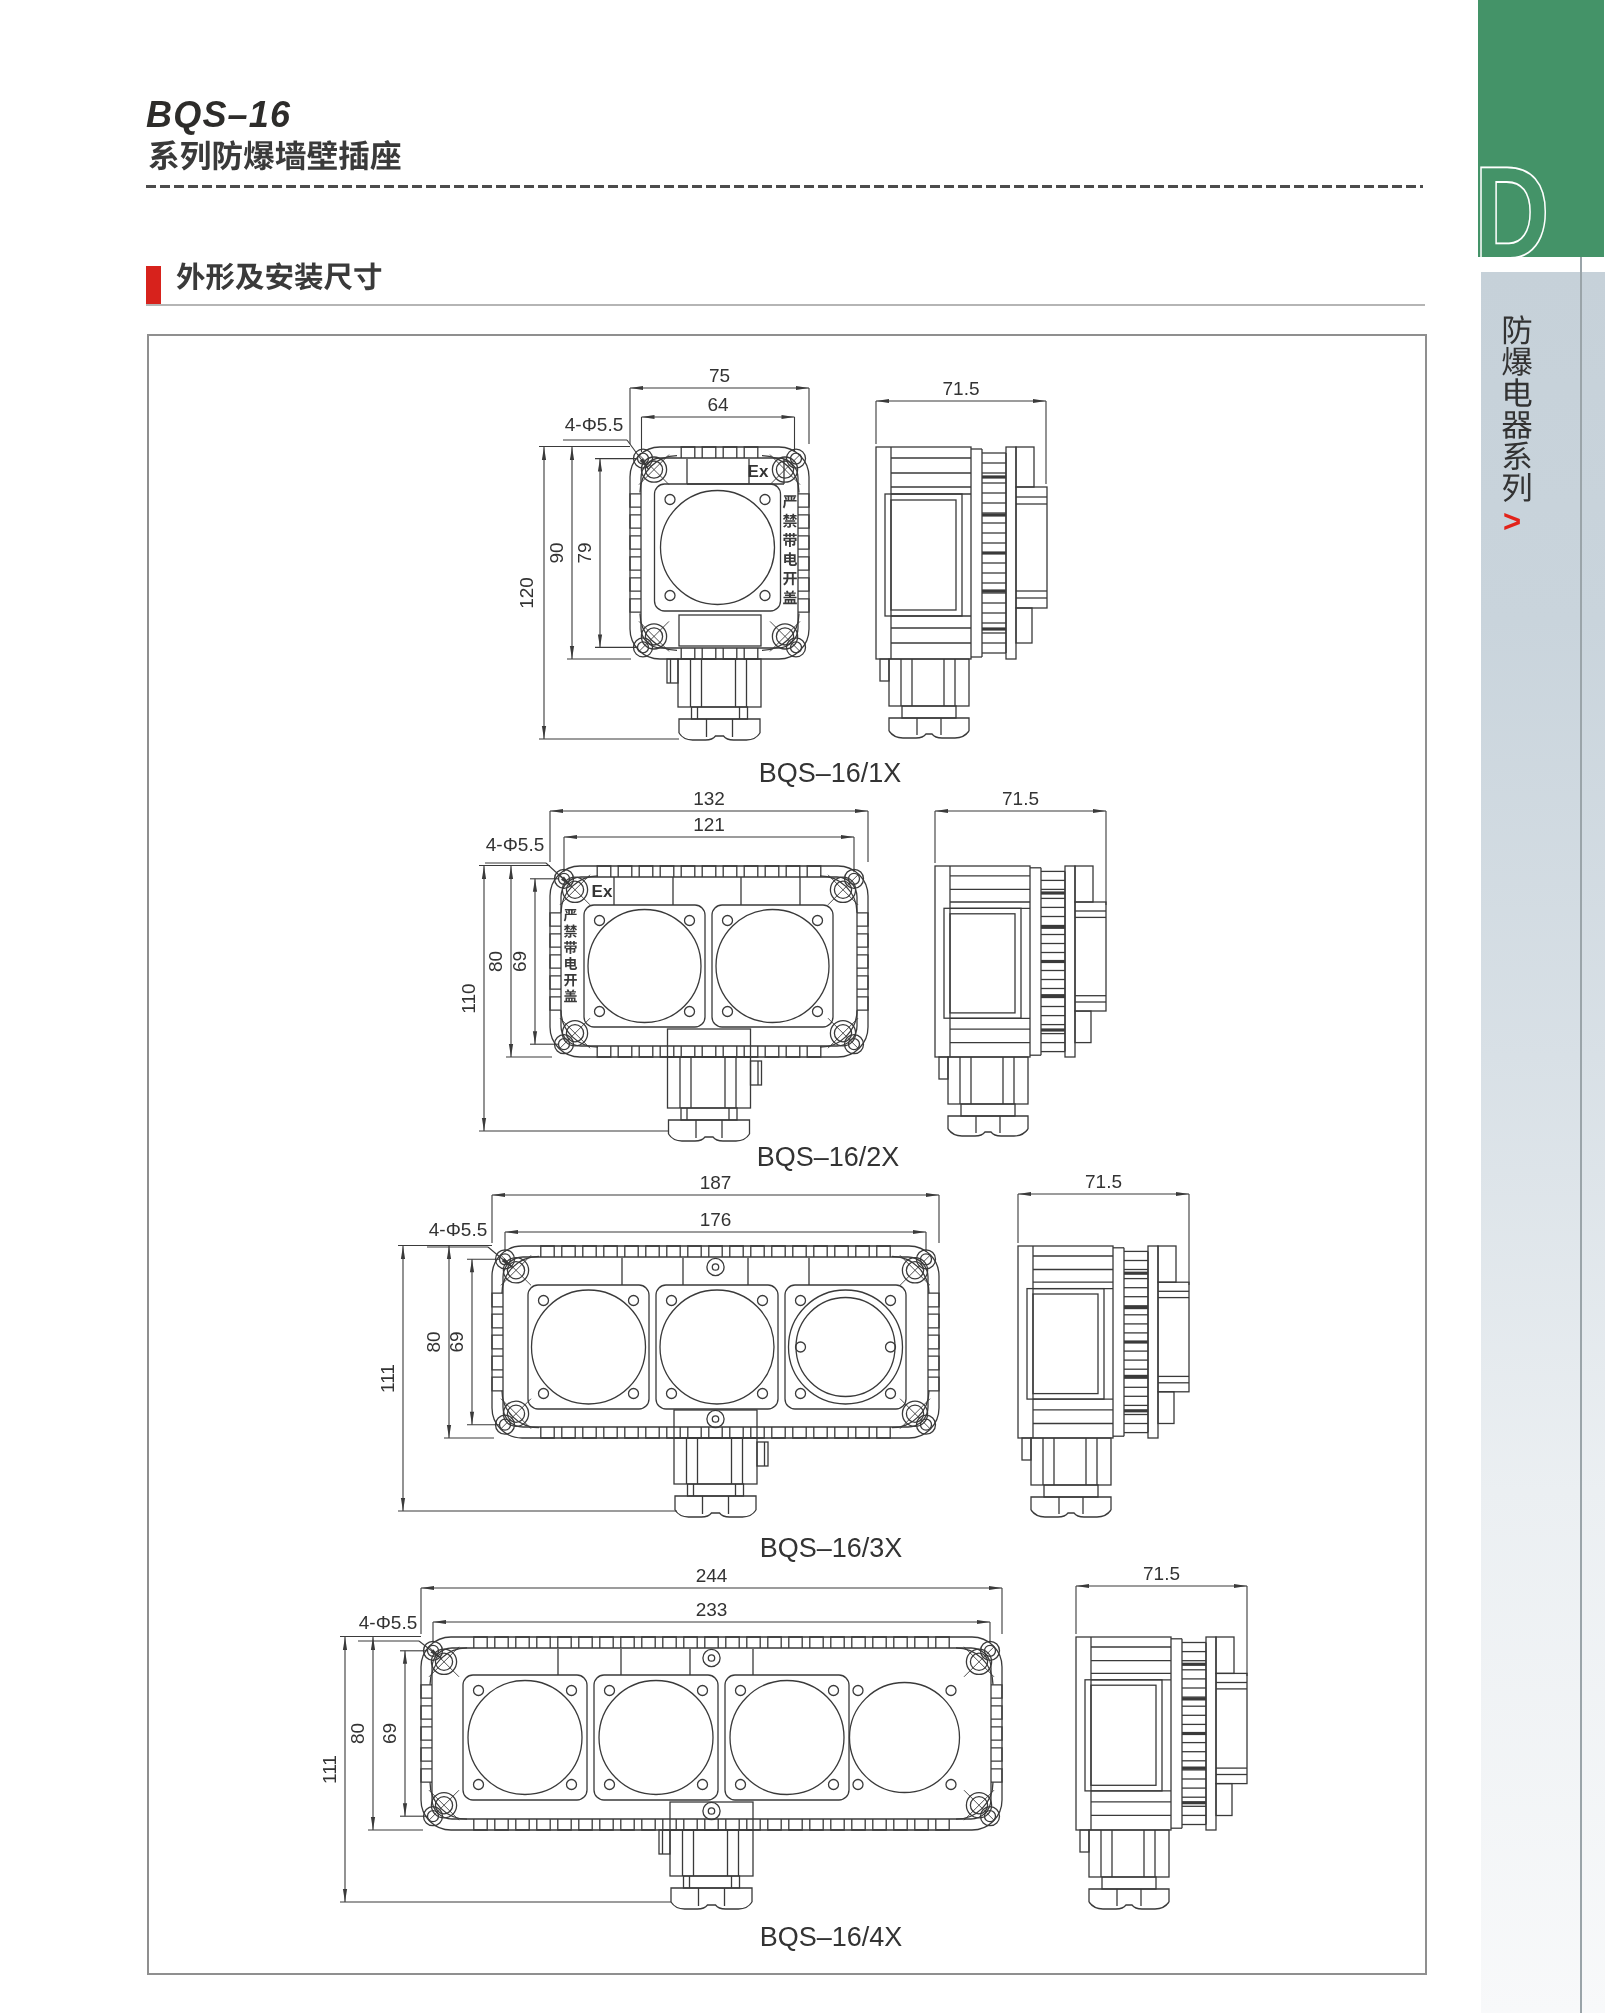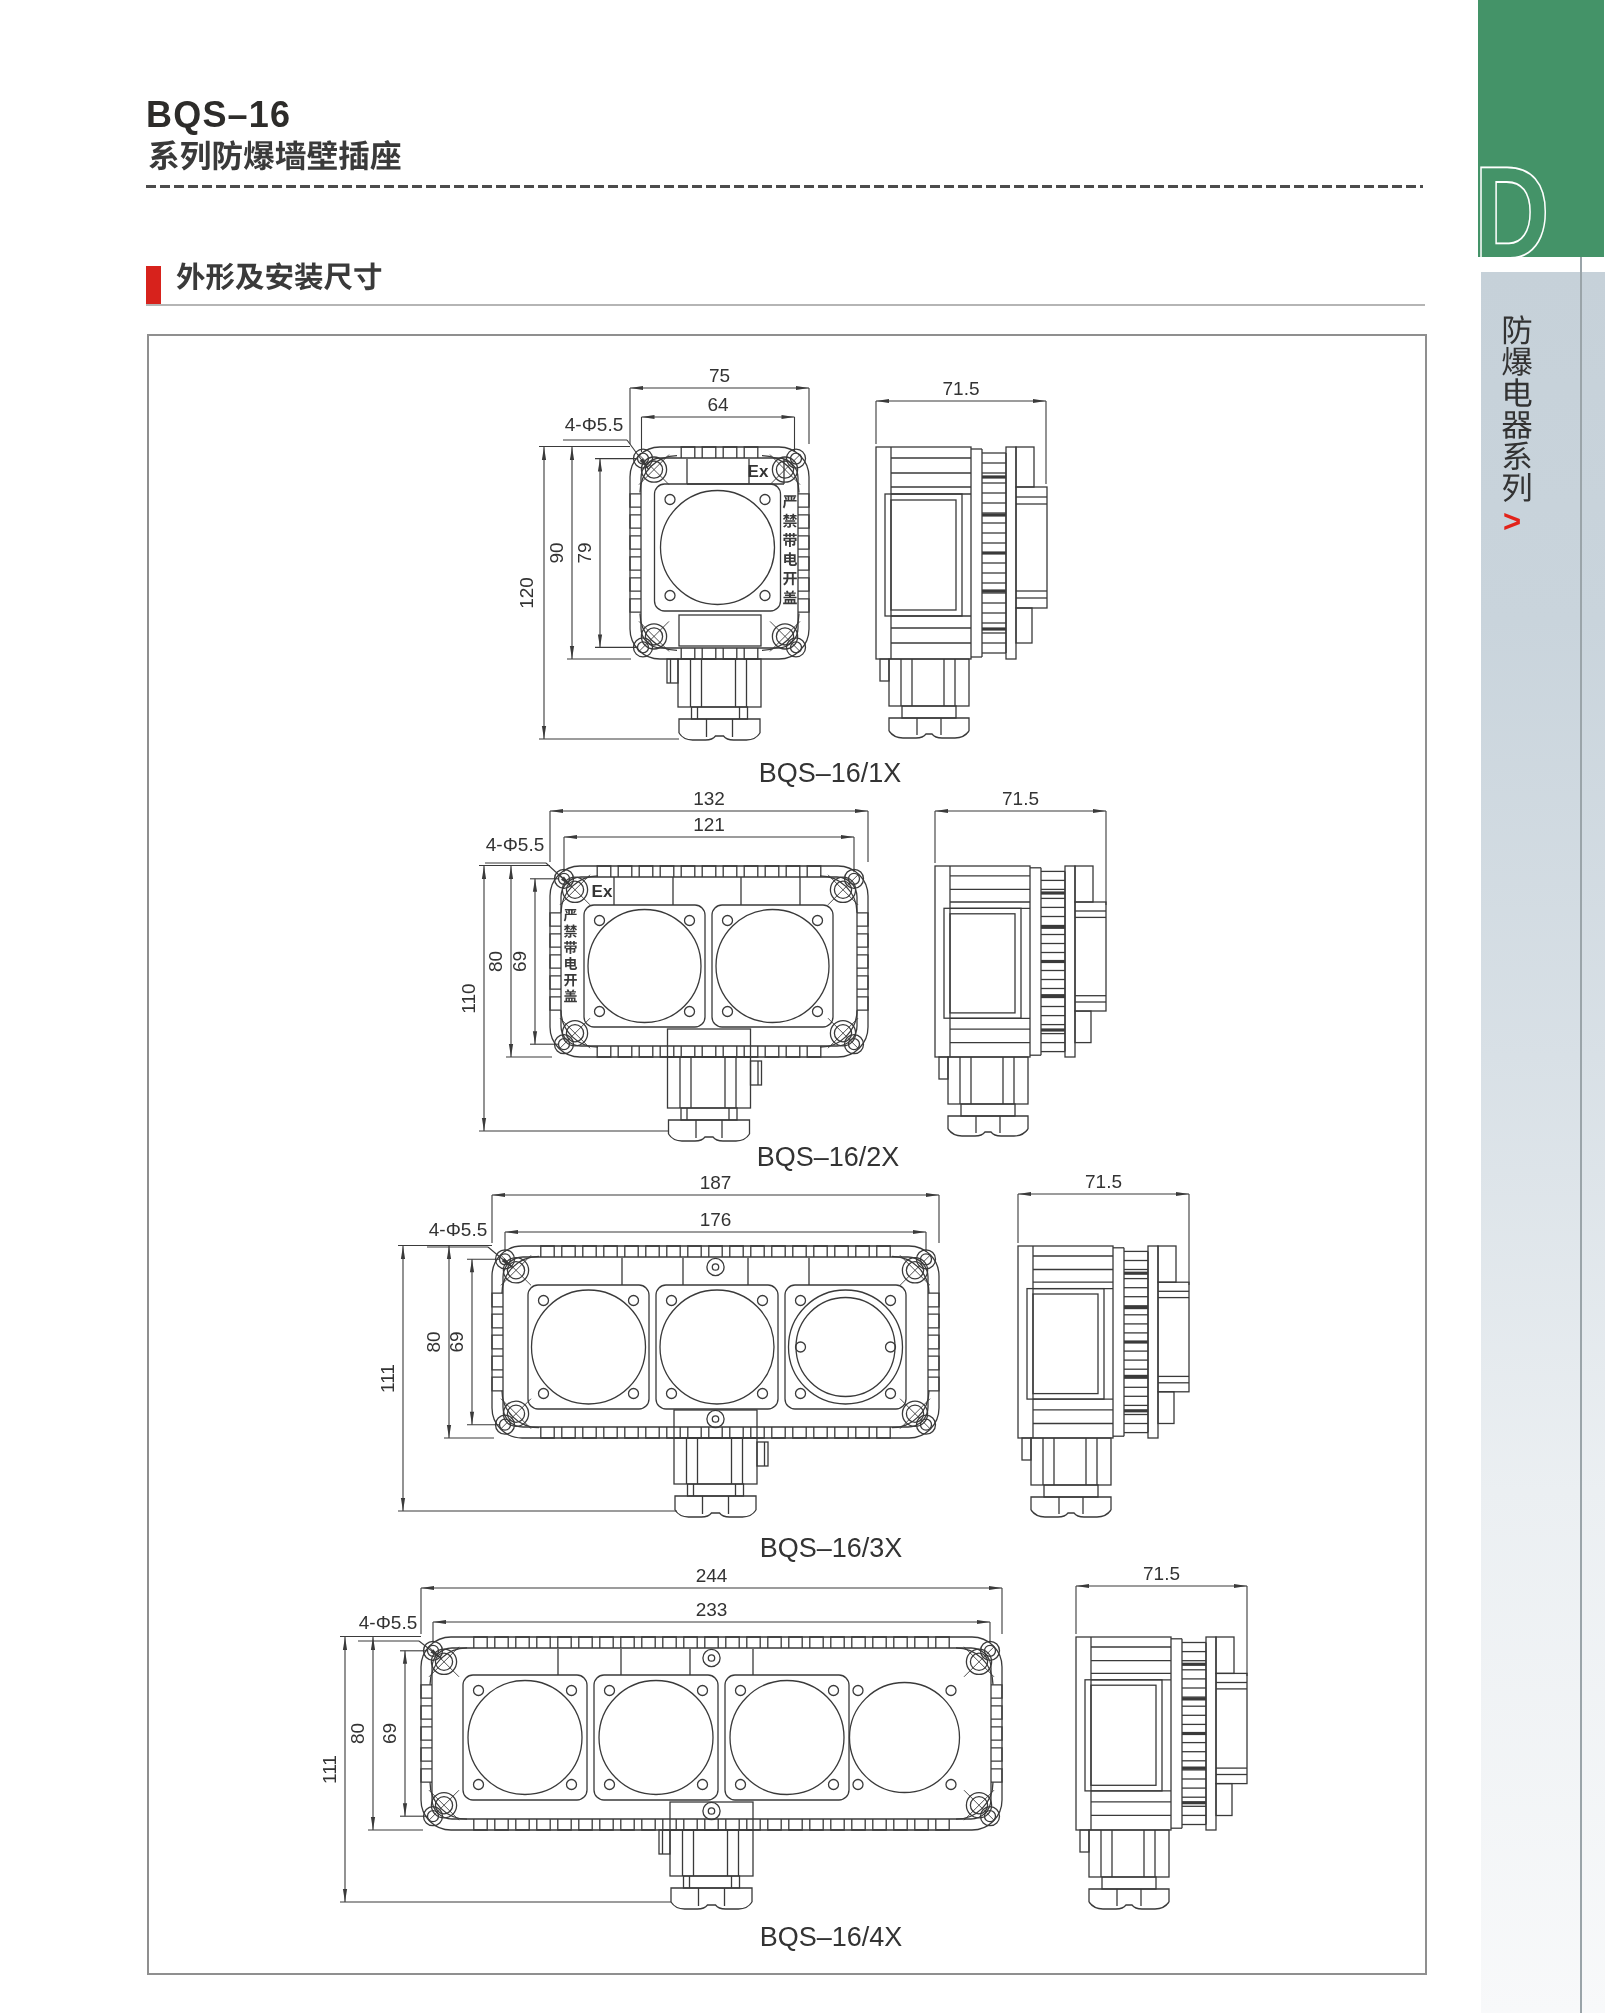--- a/index.html
+++ b/index.html
@@ -1,15 +1,15 @@
 <!DOCTYPE html>
 <html><head><meta charset="utf-8"><style>
 * { margin:0; padding:0; box-sizing:border-box; }
 body { width:1605px; height:2013px; position:relative; background:#fff; font-family:"Liberation Sans", sans-serif; overflow:hidden; }
-.title1 { position:absolute; left:146px; top:97px; font-size:36px; line-height:36px; font-weight:bold; color:#2d2c2a; letter-spacing:1.2px; }
+.title1 { position:absolute; left:146px; top:97px; font-size:36px; line-height:36px; font-weight:bold; color:#2d2c2a; letter-spacing:1.2px;font-style:italic; }
 .dash { position:absolute; left:146px; top:185px; width:1277px; height:3px;
   background:repeating-linear-gradient(90deg,#4c4c4c 0 10px,transparent 10px 14px); }
 .redbar { position:absolute; left:146px; top:266px; width:15px; height:40px; background:#d7221c; }
 .sectline { position:absolute; left:146px; top:304px; width:1279px; height:2px; background:#b5b5b5; }
 .bigbox { position:absolute; left:147px; top:334px; width:1280px; height:1641px; border:2px solid #8f8f8f; }
 .greenbox { position:absolute; left:1478px; top:0; width:126px; height:257px; background:#449368; overflow:hidden; }
 .vline { position:absolute; left:1580px; top:257px; width:2px; height:1756px; background:#9aa4a9; }
 .bluebar { position:absolute; left:1481px; top:272px; width:124px; height:1741px;
   background:linear-gradient(180deg,#c6d1d9 0%,#c9d4dc 20%,#d8e0e6 45%,#ebeff2 70%,#f8f9fa 100%); }
 .varrow { position:absolute; left:1503px; top:506px; font-size:31px; font-weight:bold; color:#e2231a; line-height:31px; }

